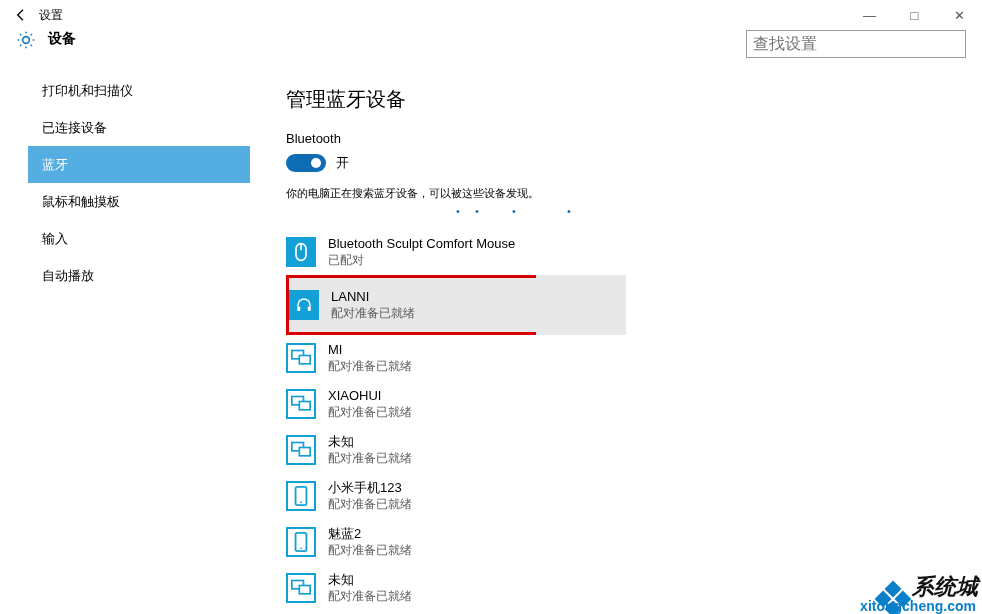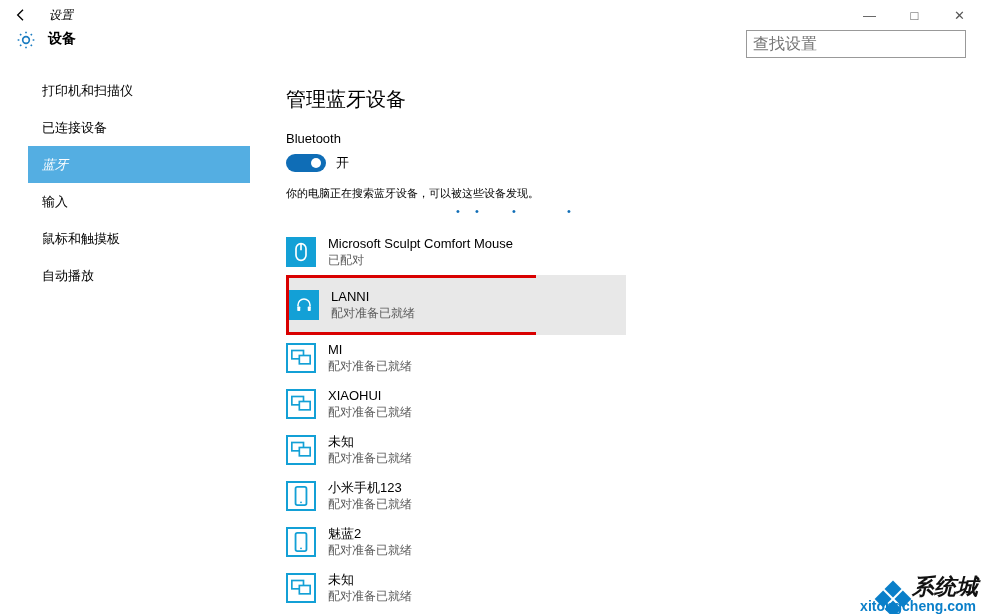--- a/index.html
+++ b/index.html
@@ -21,21 +21,21 @@
     padding-left: 8px;
     border-bottom: none;
   }
   .back-btn {
     width: 26px; height: 26px;
     display: flex; align-items: center; justify-content: center;
     cursor: pointer;
     font-size: 16px;
     color: #000;
   }
-  .title-txt { margin-left: 15px; font-size: 12px; font-style: italic; }
+  .title-txt { margin-left: 5px; font-size: 12px; }
   .win-controls {
     margin-left: auto;
     display: flex;
   }
   .win-btn {
     width: 45px; height: 30px;
     display:flex; align-items:center; justify-content:center;
     cursor:pointer;
     font-size: 13px;
     color:#555;
@@ -89,21 +89,20 @@
     display:flex;
     align-items:center;
     padding-left: 14px;
     font-size: 13px;
     cursor:pointer;
     color:#000;
   }
   .sidebar-item.active {
     background:#54aee2;
     color:#fff;
-    font-style:italic;
   }
   .content {
     flex:1;
     padding: 14px 0 0 36px;
     position: relative;
     overflow:hidden;
   }
   h1.page-title {
     font-size: 20px;
     font-weight: 400;
@@ -236,24 +235,24 @@
       <div class="sidebar-item">
         <span>打印机和扫描仪</span>
       </div>
       <div class="sidebar-item">
         <span>已连接设备</span>
       </div>
       <div class="sidebar-item active">
         <span>蓝牙</span>
       </div>
       <div class="sidebar-item">
+        <span>鼠标和触摸板</span>
+      </div>
+      <div class="sidebar-item">
         <span>输入</span>
-      </div>
-      <div class="sidebar-item">
-        <span>鼠标和触摸板</span>
       </div>
       <div class="sidebar-item">
         <span>自动播放</span>
       </div>
     </div>
 
   <div class="content">
     <h1 class="page-title">管理蓝牙设备</h1>
     <div class="section-label">Bluetooth</div>
     <div class="toggle-row">
@@ -267,21 +266,21 @@
 
     <div class="device-list" id="device-list">
         <div class="device-row">
           <div class="dev-icon filled">
             <svg width="16" height="20" viewBox="0 0 16 24">
               <rect x="2" y="2" width="12" height="20" rx="6" fill="none" stroke="#fff" stroke-width="2"></rect>
               <line x1="8" y1="2" x2="8" y2="10" stroke="#fff" stroke-width="2"></line>
             </svg>
           </div>
           <div class="dev-info">
-            <div class="dev-name">Microsoft Sculpt Comfort Mouse</div>
+            <div class="dev-name">Bluetooth Sculpt Comfort Mouse</div>
             <div class="dev-status">已配对</div>
           </div>
         </div>
         <div class="device-row highlight highlight-extend">
           <div class="dev-icon filled">
             <svg width="18" height="18" viewBox="0 0 24 24">
               <path d="M4 14v-2a8 8 0 0116 0v2" fill="none" stroke="#fff" stroke-width="2"></path>
               <rect x="3" y="14" width="4" height="6" rx="1" fill="#fff"></rect>
               <rect x="17" y="14" width="4" height="6" rx="1" fill="#fff"></rect>
             </svg>

